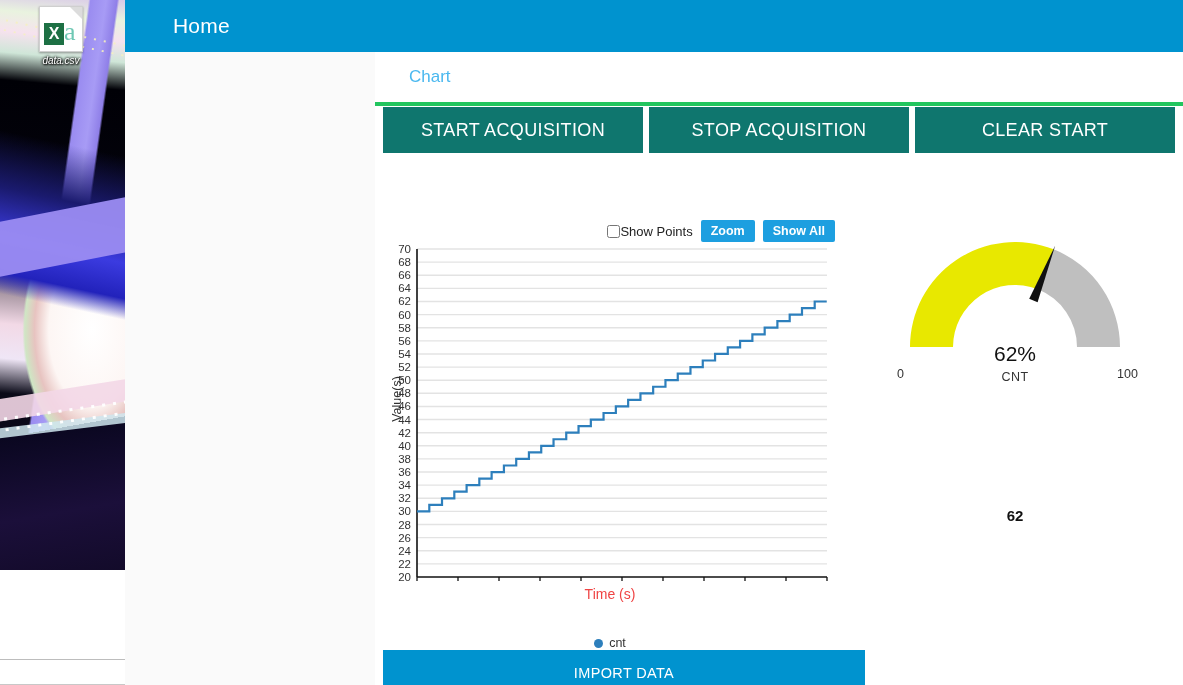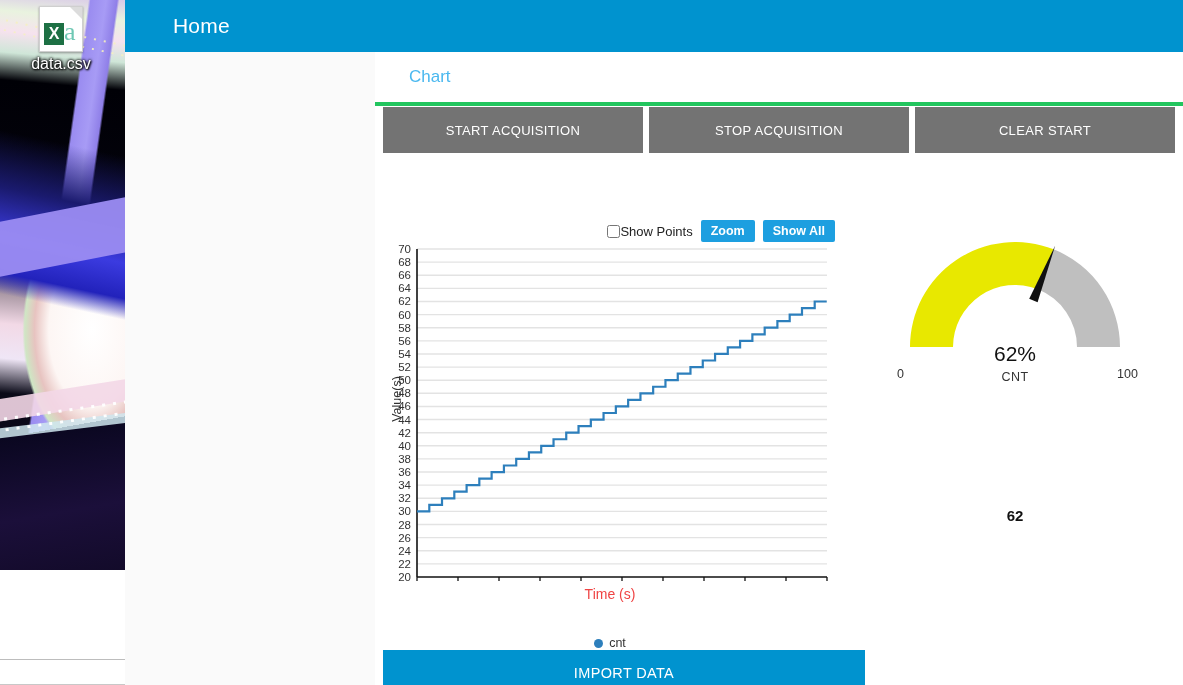--- a/index.html
+++ b/index.html
@@ -56,22 +56,23 @@
   #file-icon .xbadge {
     position: absolute; left: 4px; top: 16px; width: 20px; height: 22px;
     background: #1d7044; color: #fff; font-weight: bold; font-size: 16px;
     line-height: 22px; text-align: center; font-family: "Liberation Sans", sans-serif;
   }
   #file-icon .aglyph {
     position: absolute; left: 24px; top: 12px; font-size: 26px; color: #6ec8b4;
     font-family: "Liberation Serif", serif; line-height: 26px;
   }
   #file-icon .fname {
-    margin-top: 3px; font-size: 16px; color: #ffffff;
+    margin-top: 3px; font-size: 10px; color: #ffffff;
     text-shadow: 0 0 3px #000, 0 0 3px #000, 1px 1px 2px #000;
+    font-style: italic;
   }
 
   #desk-panel-white {
     position: absolute; left: 0; top: 570px; width: 125px; height: 115px;
     background: #ffffff; border-bottom: 1px solid #c8c8c8;
   }
   #desk-panel-white .divline { position: absolute; left: 0; top: 89px; width: 125px; height: 1px; background: #bdbdbd; }
 
   
   #app {
@@ -100,22 +101,22 @@
     position: absolute; left: 34px; top: 15px;
     font-size: 17px; color: #4ab8ef;
   }
 
   
   #actions {
     position: absolute; left: 0; top: 55px; width: 808px;
     display: flex; gap: 6px; padding: 0 8px;
   }
   .act-btn {
-    flex: 1; height: 46px; background: #737373; color: #fff;
-    border: none; font-size: 13px; letter-spacing: .35px;
+    flex: 1; height: 46px; background: #0f766e; color: #fff;
+    border: none; font-size: 18px; letter-spacing: .35px;
     font-family: "Liberation Sans", sans-serif; cursor: pointer;
   }
 
   
   #chart-block { position: absolute; left: 0; top: 110px; width: 470px; height: 490px; }
 
   #chart-controls {
     position: absolute; right: 10px; top: 58px; display: flex; align-items: center; gap: 8px;
   }
   #chart-controls .cb-wrap { display: flex; align-items: center; }

